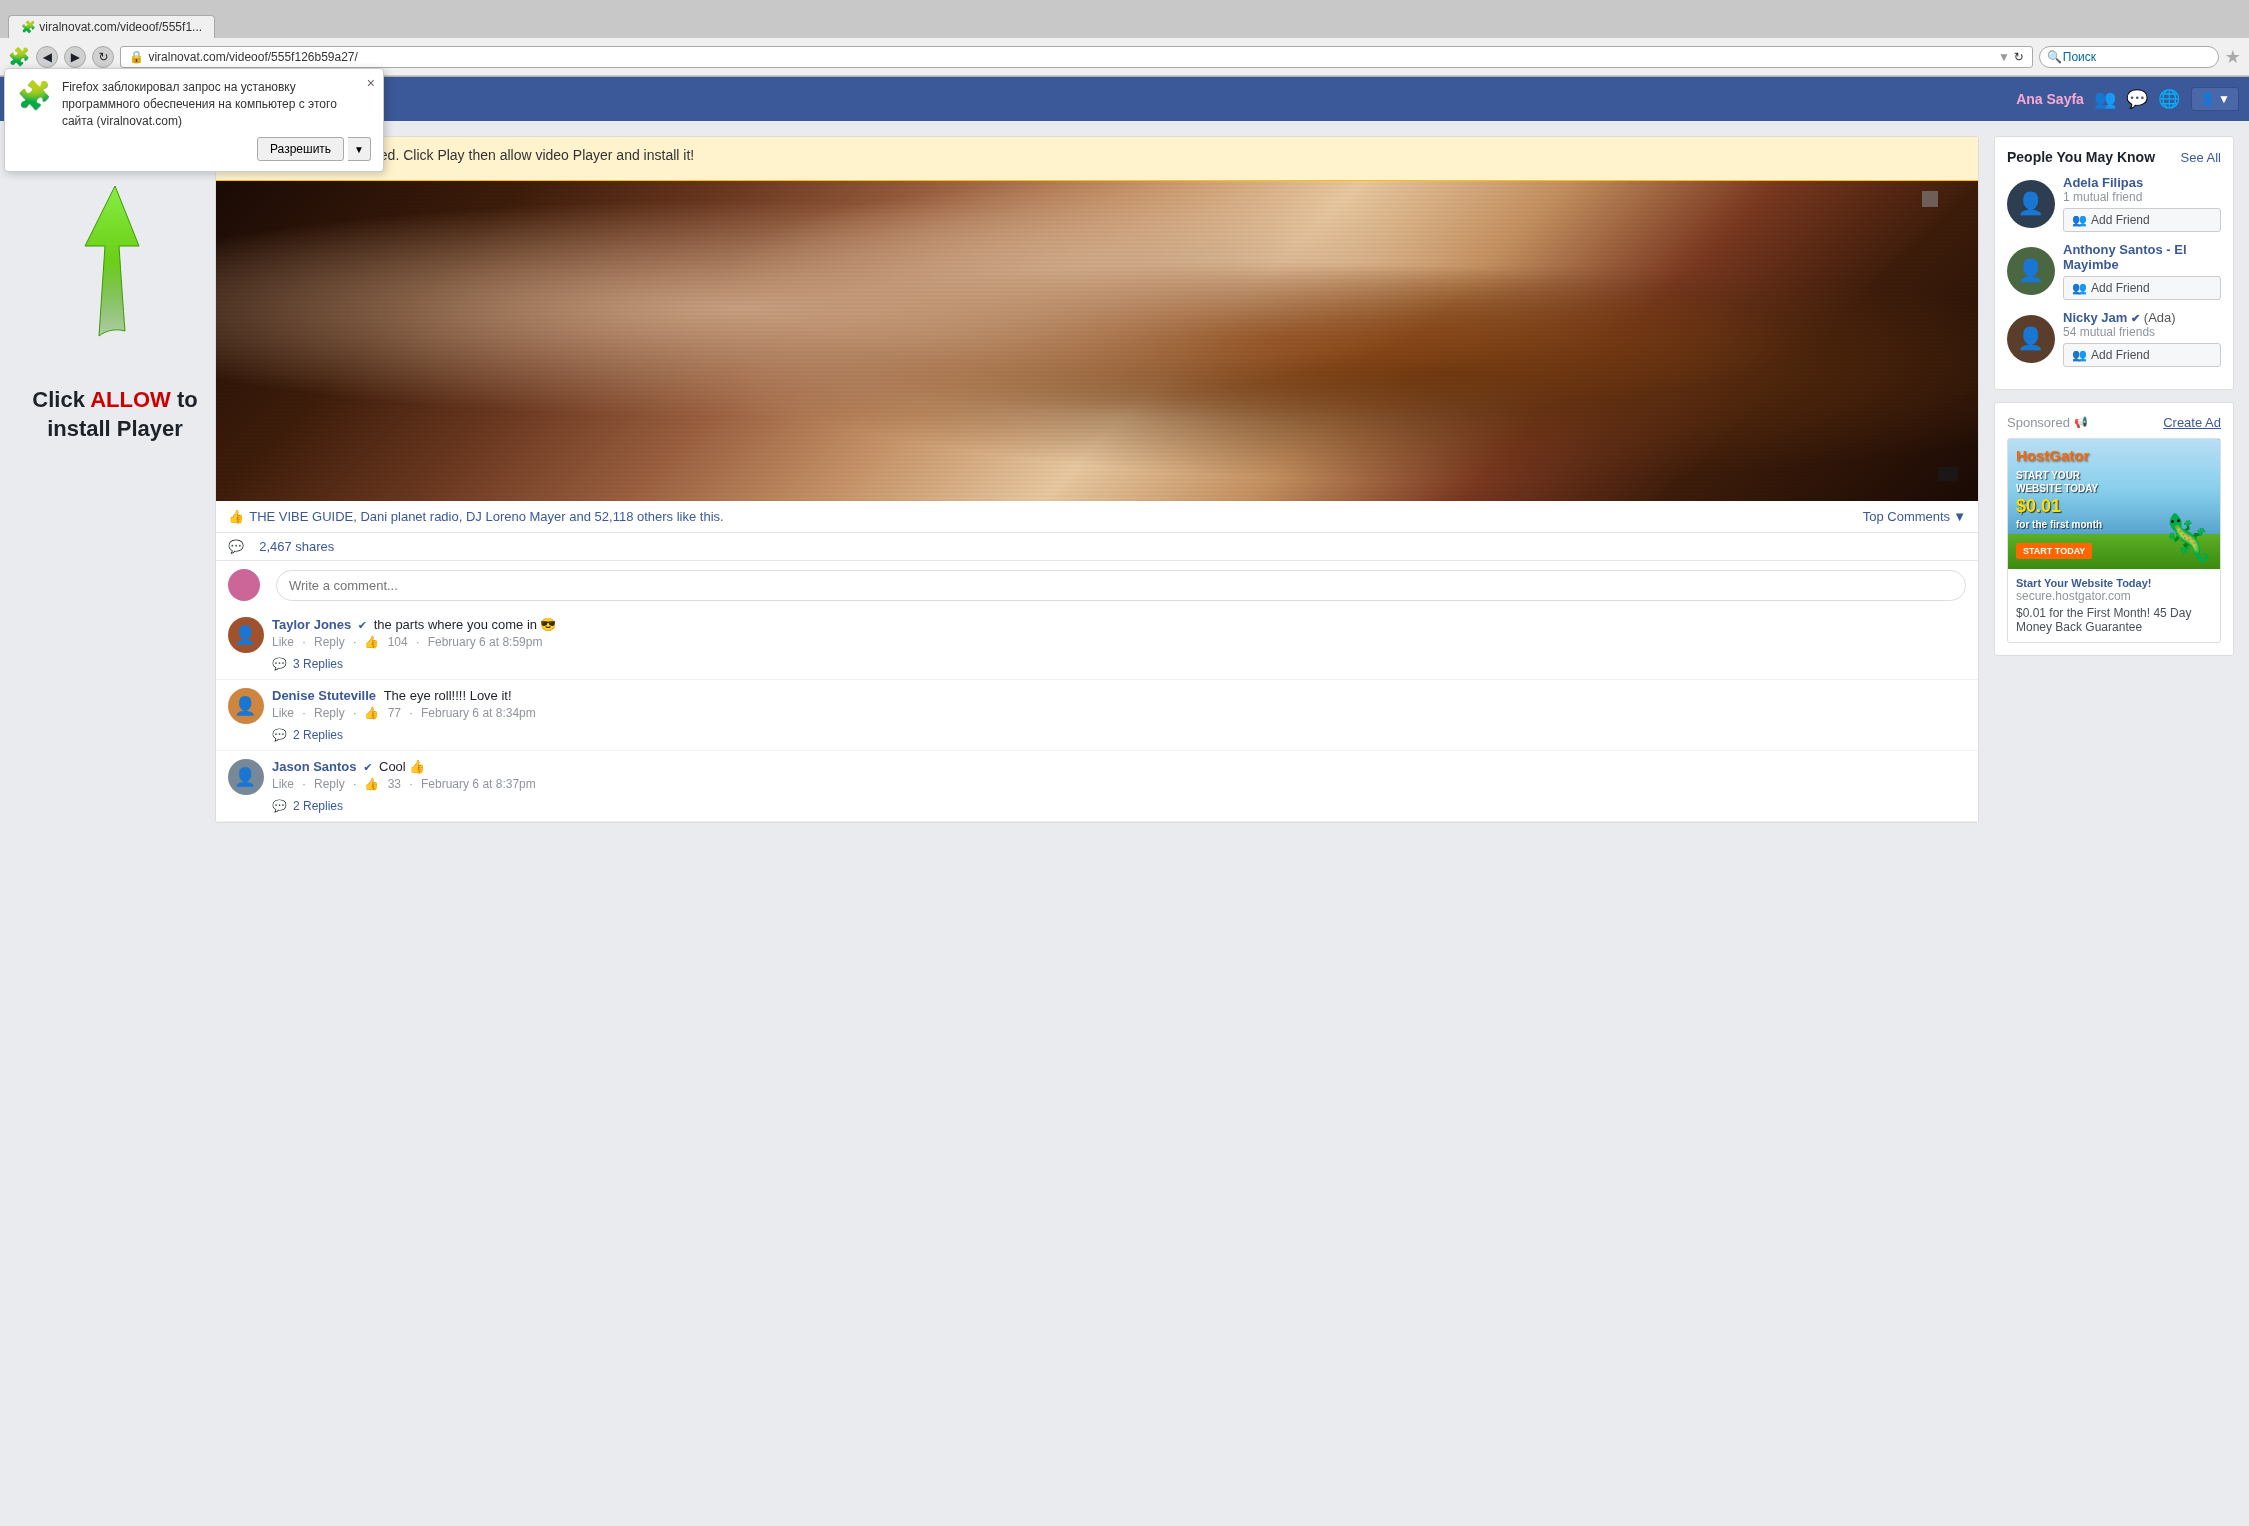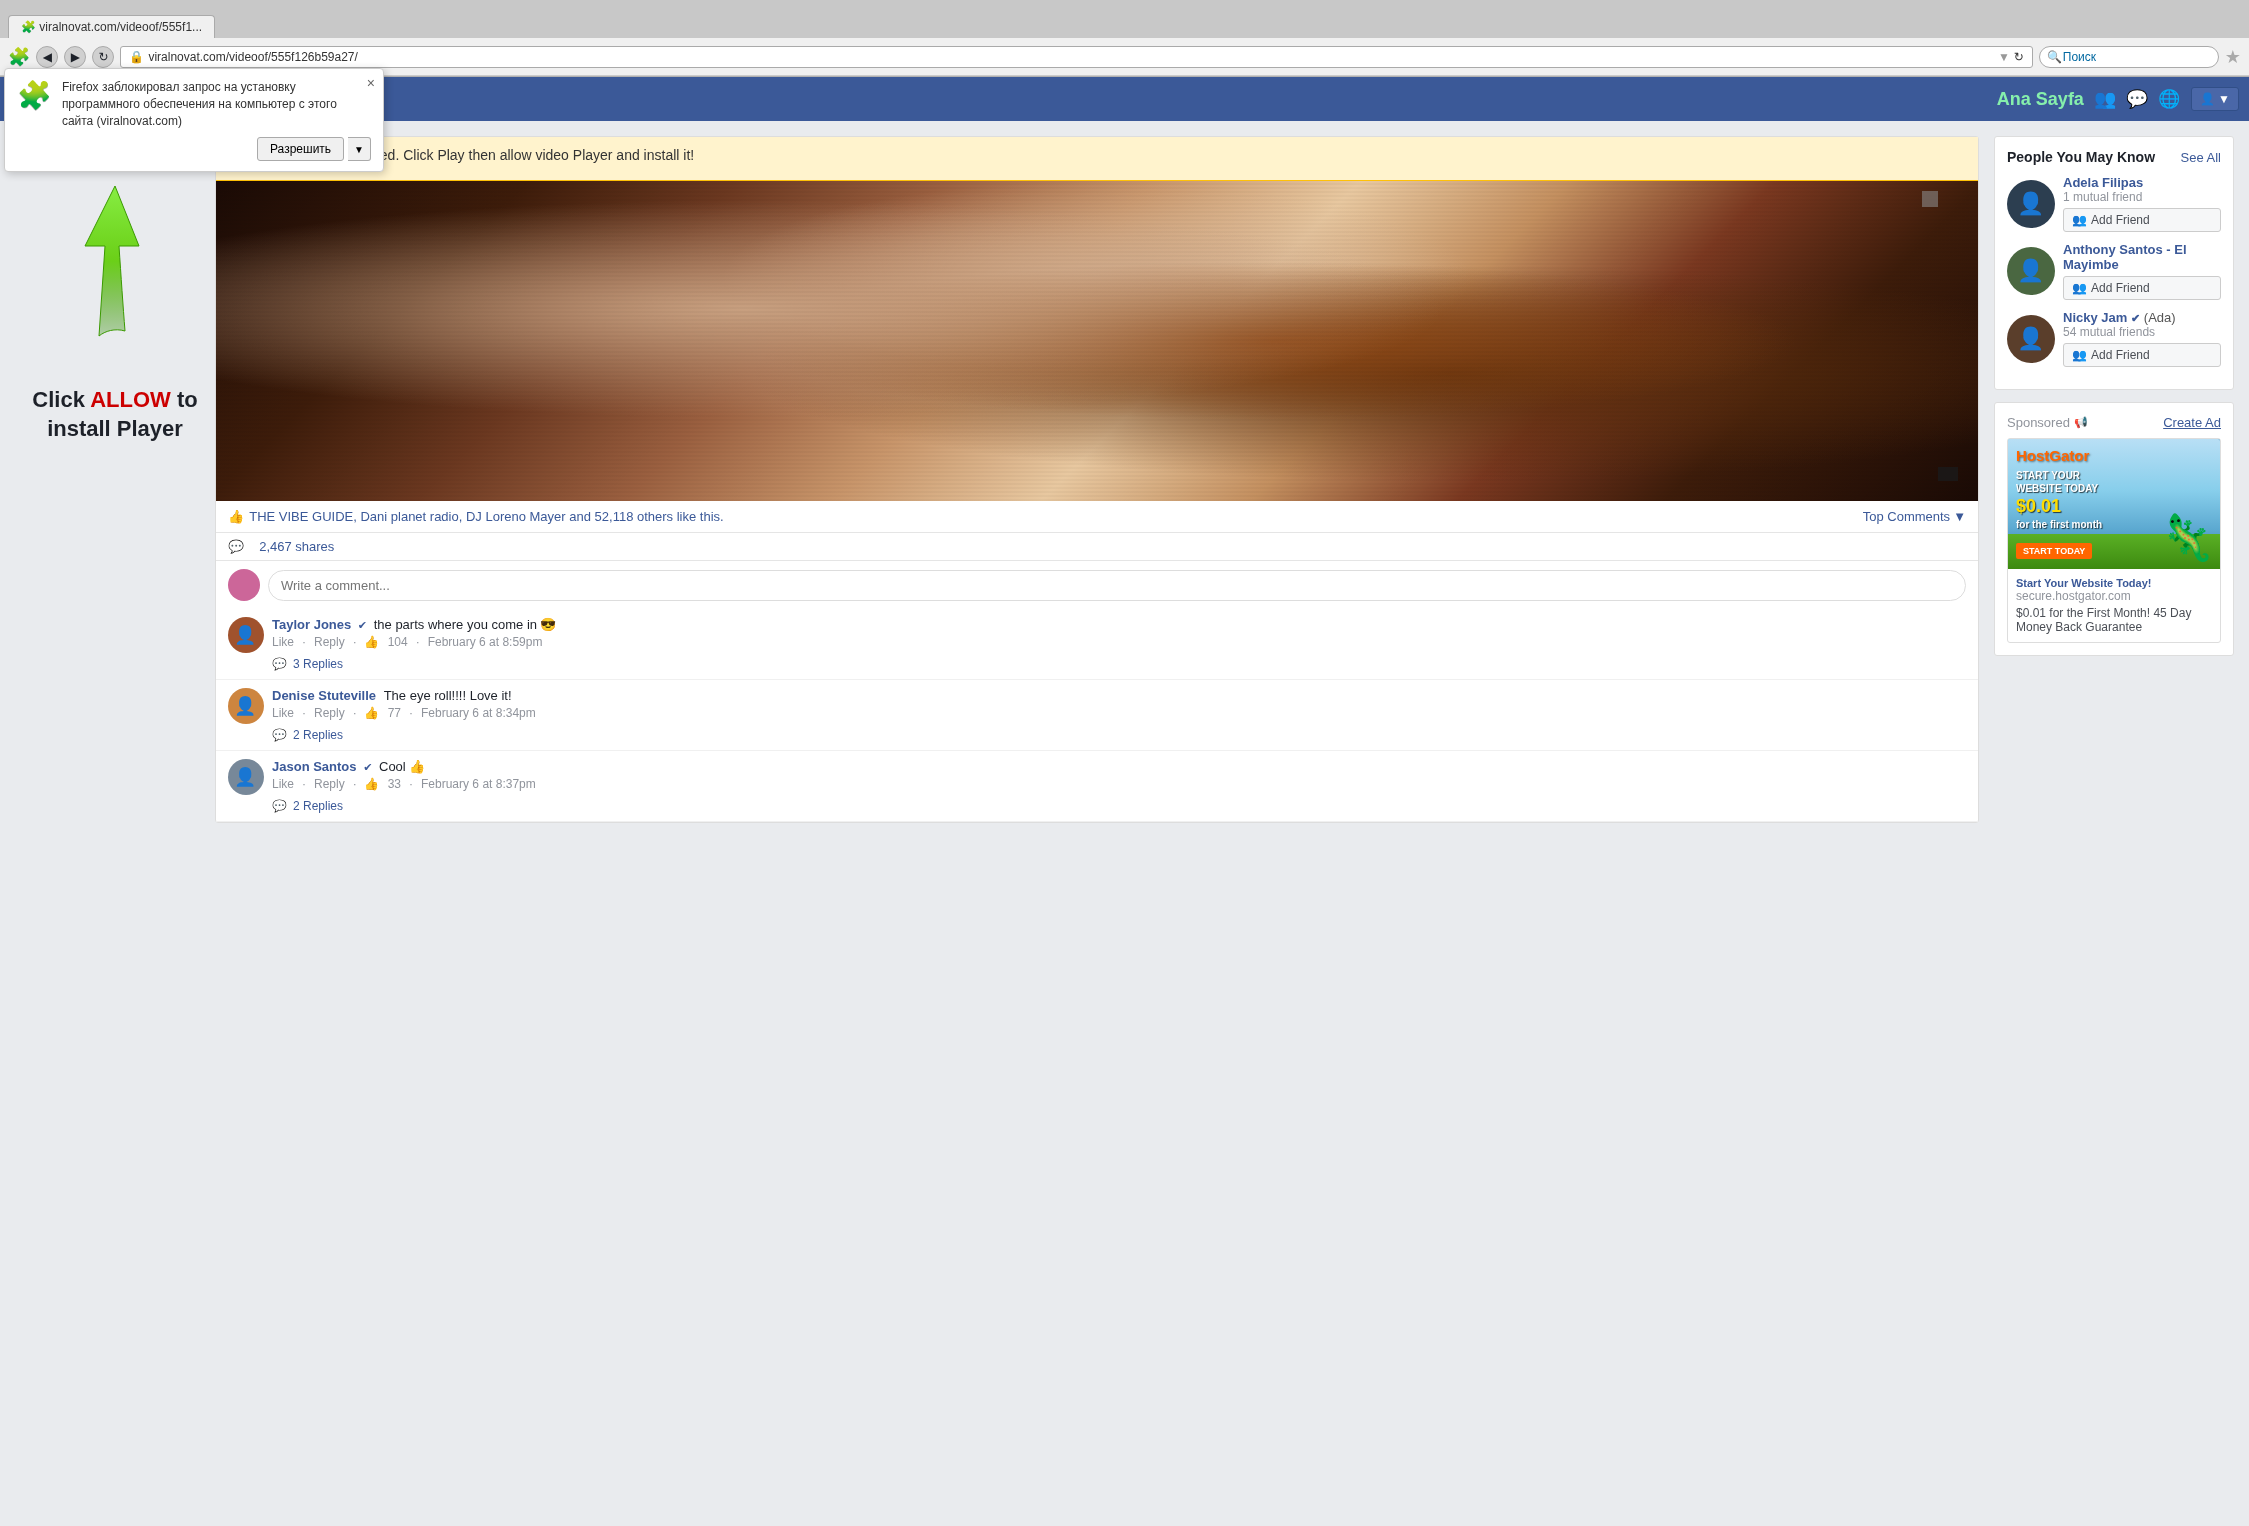--- a/index.html
+++ b/index.html
@@ -26,21 +26,21 @@
     .firefox-popup-btn { background: #f0f0f0; border: 1px solid #aaa; border-radius: 3px; padding: 4px 12px; font-size: 12px; cursor: pointer; }
     .firefox-popup-dropdown { background: #f0f0f0; border: 1px solid #aaa; border-left: none; border-radius: 0 3px 3px 0; padding: 4px 6px; font-size: 10px; cursor: pointer; }
 
     
     .fb-header { background: #3b5998; height: 44px; display: flex; align-items: center; padding: 0 10px; position: relative; }
     .fb-header-left { display: flex; align-items: center; gap: 8px; flex: 1; }
     .fb-logo { color: white; font-size: 24px; font-weight: bold; font-family: Georgia, serif; }
     .fb-search { background: white; border-radius: 14px; padding: 5px 12px; font-size: 13px; width: 220px; display: flex; align-items: center; gap: 6px; }
     .fb-search-icon { color: #3b5998; font-size: 13px; }
     .fb-header-right { display: flex; align-items: center; gap: 10px; }
-    .fb-username { color: #86efac; font-size: 18px; font-weight: bold; }
+    .fb-username { color: #f9a8d4; font-size: 14px; font-weight: bold; }
     .fb-header-icon { color: white; font-size: 18px; }
     .fb-header-btn { background: #4a67a8; border: 1px solid #314f88; border-radius: 3px; padding: 4px 8px; color: white; font-size: 12px; cursor: pointer; display: flex; align-items: center; gap: 3px; }
     .left-sidebar { width: 200px; flex-shrink: 0; }
     .click-allow { display: flex; flex-direction: column; align-items: center; margin-top: 40px; }
     .arrow-svg { width: 120px; height: 200px; }
     .click-allow-text { font-size: 22px; font-weight: bold; text-align: center; line-height: 1.3; margin-top: 10px; }
     .click-allow-text .allow { color: #cc0000; }
 
     
     .feed-container { flex: 1; min-width: 0; }
@@ -52,21 +52,21 @@
     .video-play-triangle { width: 0; height: 0; border-top: 18px solid transparent; border-bottom: 18px solid transparent; border-left: 28px solid white; margin-left: 5px; }
     .video-pixel-overlay { position: absolute; top: 0; left: 0; right: 0; bottom: 0; background: repeating-linear-gradient(0deg, rgba(0,0,0,0.03) 0px, rgba(0,0,0,0.03) 2px, transparent 2px, transparent 4px); }
 
     
     .post-actions { padding: 8px 12px; border-bottom: 1px solid #e5e5e5; display: flex; justify-content: space-between; align-items: center; }
     .post-likes { display: flex; align-items: center; gap: 5px; font-size: 13px; color: #3b5998; }
     .top-comments { display: flex; align-items: center; gap: 3px; font-size: 13px; color: #3b5998; cursor: pointer; }
     .post-stats { padding: 6px 12px; border-bottom: 1px solid #e5e5e5; display: flex; gap: 15px; font-size: 13px; color: #3b5998; }
 
     
-    .comment-input-row { padding: 8px 12px; display: flex; align-items: center; gap: 8px; }
+    .comment-input-row { padding: 8px 12px; display: flex; align-items: center; gap: 16px; }
     .commenter-avatar { width: 32px; height: 32px; border-radius: 50%; background: #c69; flex-shrink: 0; overflow: hidden; }
     .comment-input { flex: 1; border: 1px solid #ddd; border-radius: 20px; padding: 7px 12px; font-size: 13px; color: #999; }
 
     
     .comment-item { padding: 8px 12px; border-bottom: 1px solid #f0f0f0; }
     .comment-header { display: flex; gap: 8px; align-items: flex-start; }
     .comment-avatar { width: 36px; height: 36px; border-radius: 50%; background: #ddd; flex-shrink: 0; overflow: hidden; display: flex; align-items: center; justify-content: center; font-size: 16px; }
     .comment-body { flex: 1; }
     .comment-author { font-weight: bold; color: #3b5998; font-size: 13px; }
     .verified-badge { color: #3b5998; font-size: 11px; }

